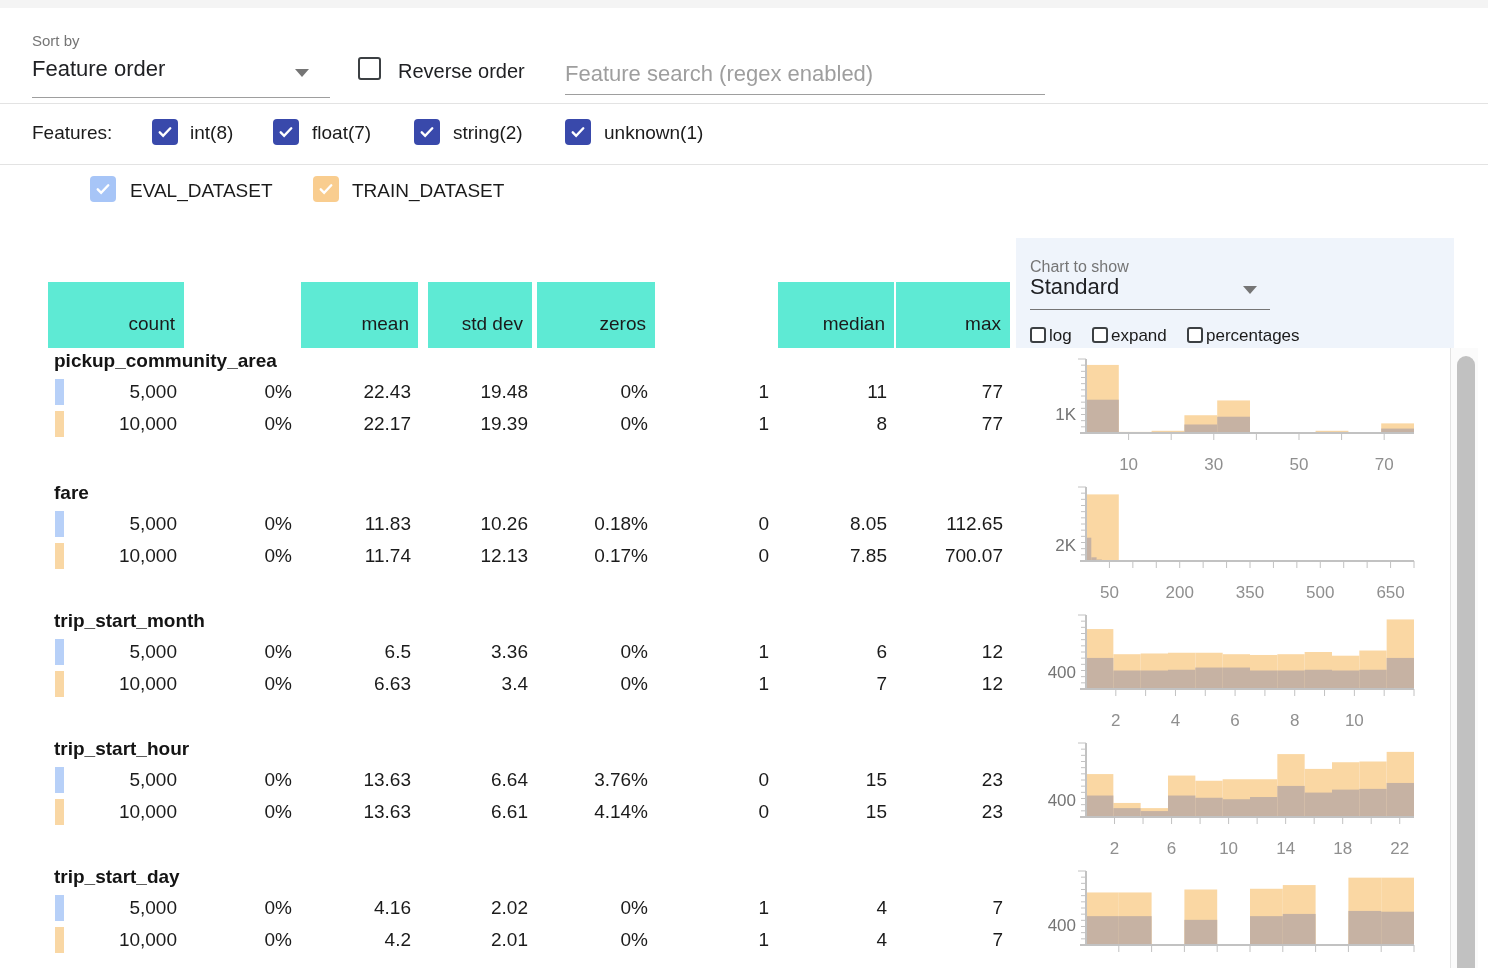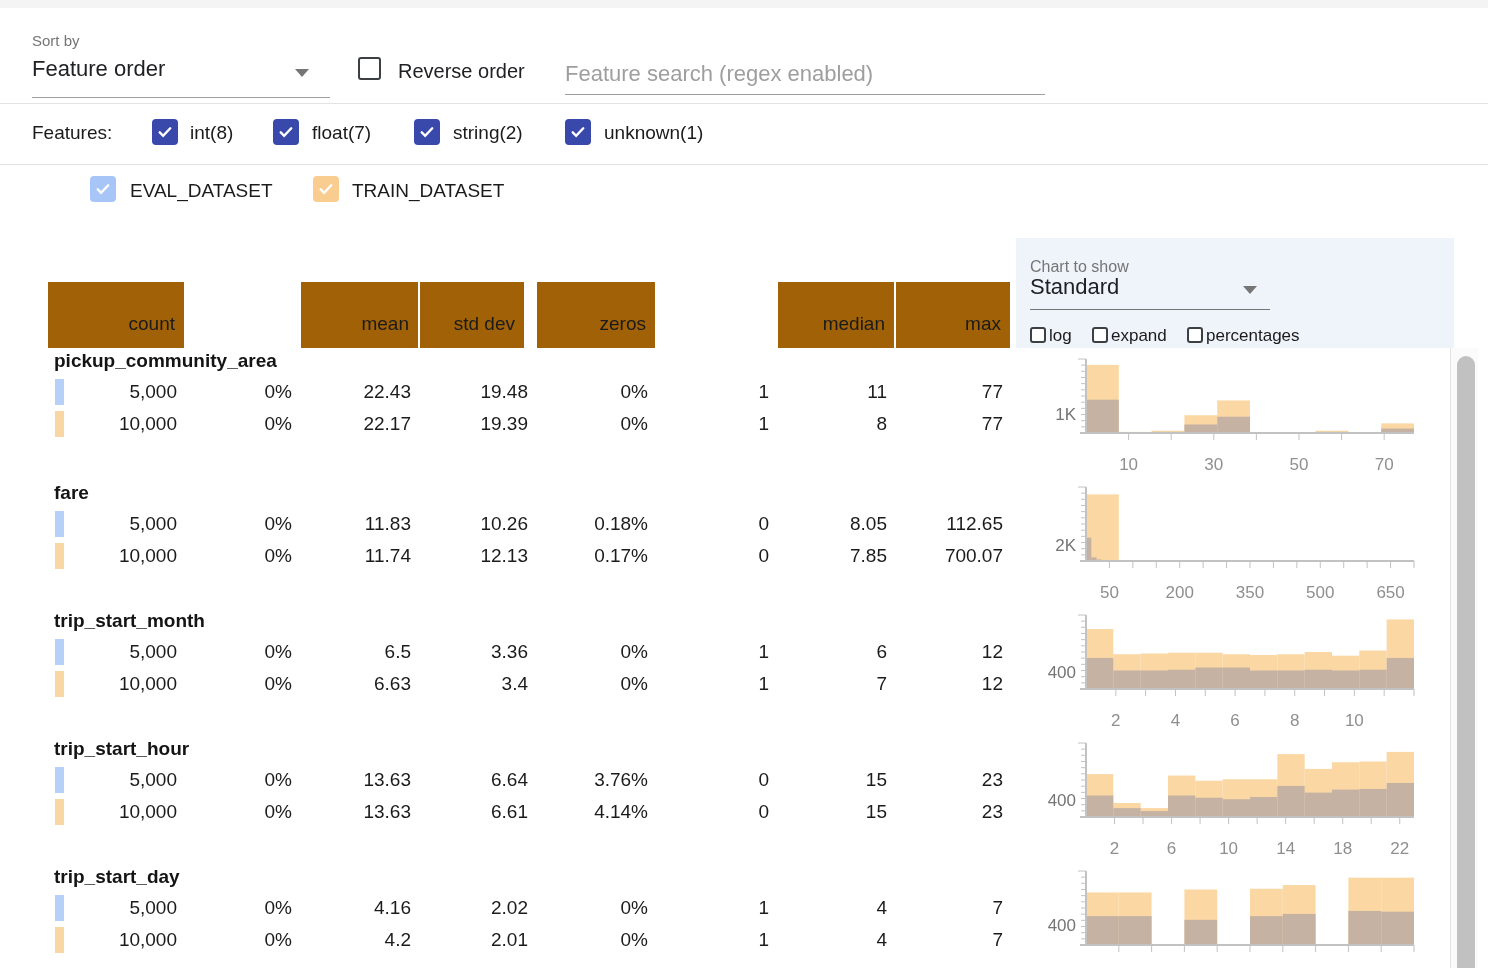--- a/index.html
+++ b/index.html
@@ -25,21 +25,21 @@
   .label-20 { font-size:20px; color:#202124; }
   .label-17 { font-size:17px; color:#1b1b1b; }
 
   input.search { border:none; outline:none; border-bottom:1px solid #9e9e9e;
     font-size:22px; color:#202124; background:transparent;
     font-family:"Liberation Sans", sans-serif; }
   input.search::placeholder { color:#9e9e9e; }
 
   .banner { background:#c7daee; }
   .banner-title { font-size:20px; font-weight:bold; color:#14171a; }
-  .hdr-cell { background:#a16207; display:flex; align-items:flex-end;
+  .hdr-cell { background:#5eead4; display:flex; align-items:flex-end;
     justify-content:flex-end; padding:0 9px 13px 0; font-size:19px; color:#1b1b1b;text-align:right; }
   .chart-panel { background:#eff4fb; }
 
   .feat-name { font-size:19px; font-weight:bold; color:#141414; }
   .stat-row { position:absolute; left:0; width:964px; height:32px; }
   .stat-cell { position:absolute; top:0; height:32px; line-height:32px;
     text-align:right; font-size:19px; color:#1b1b1b; }
   .marker { position:absolute; width:9px; height:26px; top:3px; left:7px; }
 
   .scroll-track { background:#fbfbfb; border-left:1px solid #e3e3e3; }
@@ -71,21 +71,21 @@
   <div class="abs label-19" style="left:32px; top:120px; font-weight:500;">Features:</div>
   <div></div>
 
   <div class="abs divider" style="top:164px;"></div>
 
   <div></div>
 
   <div class="abs" style="left:48px; top:282px; width:964px; height:66px; background:#fff;" id="hdr-row">
       <div class="abs hdr-cell" style="left: 0px; top: 0px; width: 136px; height: 66px;">count</div>
       <div class="abs hdr-cell" style="left: 253px; top: 0px; width: 117px; height: 66px;">mean</div>
-      <div class="abs hdr-cell" style="left: 372px; top: 0px; width: 104px; height: 66px;">std dev</div>
+      <div class="abs hdr-cell" style="left: 380px; top: 0px; width: 104px; height: 66px;">std dev</div>
       <div class="abs hdr-cell" style="left: 489px; top: 0px; width: 118px; height: 66px;">zeros</div>
       <div class="abs hdr-cell" style="left: 730px; top: 0px; width: 116px; height: 66px;">median</div>
       <div class="abs hdr-cell" style="left: 848px; top: 0px; width: 114px; height: 66px;">max</div>
     </div>
 
   <div class="abs chart-panel" style="left:1016px; top:238px; width:438px; height:110px;">
     <div class="abs small-label" style="left:14px; top:20px; font-size:16px;">Chart to show</div>
     <div class="abs" style="left:14px; top:36px; width:240px; height:36px;">
       <span class="select-value">Standard</span>
       <div class="abs arrow-down" style="left:213px; top:12px;"></div>

